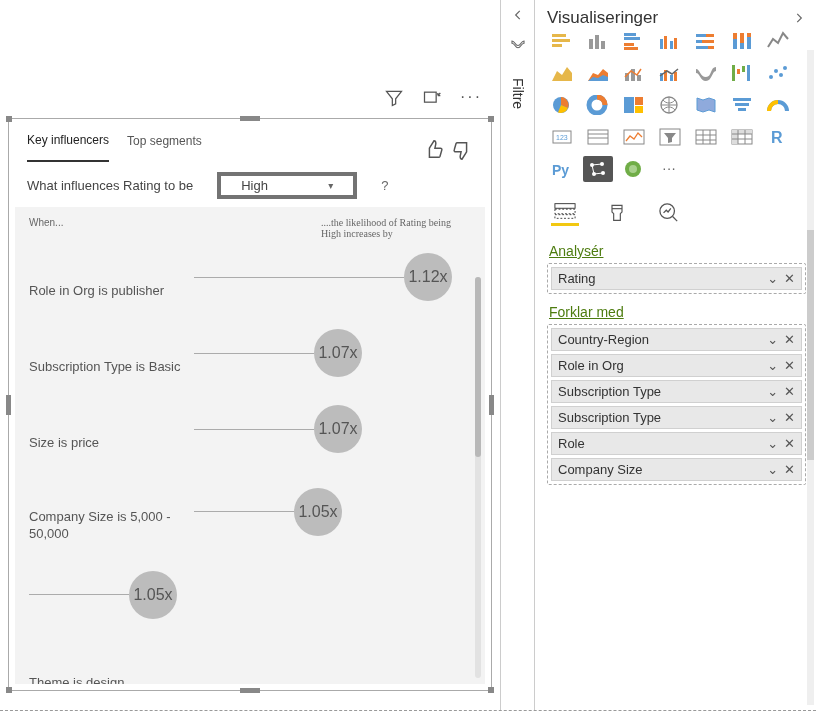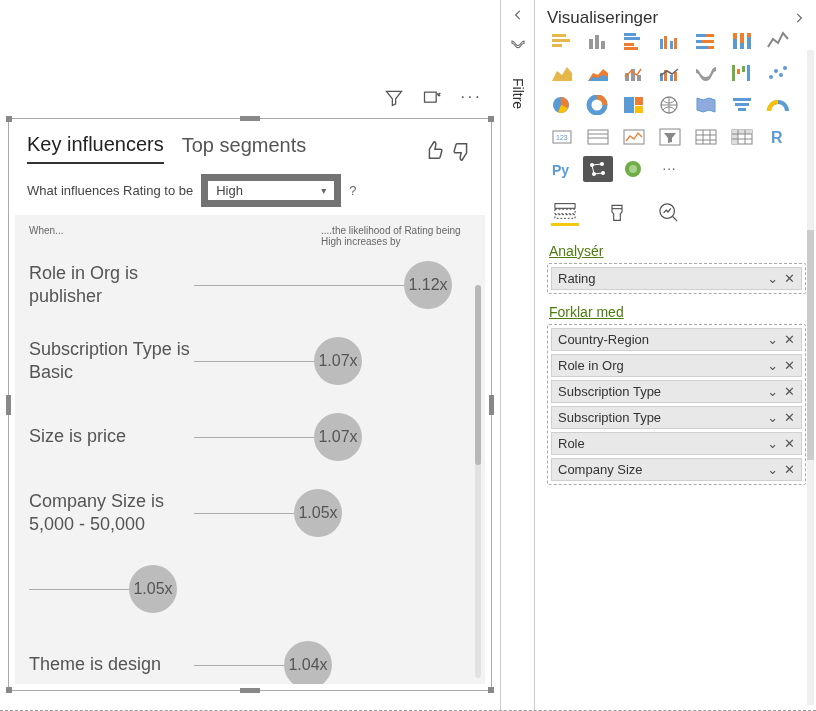--- a/index.html
+++ b/index.html
@@ -21,35 +21,35 @@
   .handle { position:absolute; background:#888; }
   .h-top { top:-3px; left:50%; width:20px; height:5px; transform:translateX(-50%);}
   .h-bot { bottom:-3px; left:50%; width:20px; height:5px; transform:translateX(-50%);}
   .h-left { left:-3px; top:50%; height:20px; width:5px; transform:translateY(-50%);}
   .h-right { right:-3px; top:50%; height:20px; width:5px; transform:translateY(-50%);}
   .corner { position:absolute; width:6px; height:6px; background:#888;}
   .c-tl{top:-3px;left:-3px;} .c-tr{top:-3px;right:-3px;} .c-bl{bottom:-3px;left:-3px;} .c-br{bottom:-3px;right:-3px;}
 
   .visual-inner { position:absolute; inset:6px; display:flex; flex-direction:column; }
   .vtabs { display:flex; align-items:center; padding:8px 12px 0 12px; gap:18px;}
-  .vtab { font-size:20px; color:#555; padding-bottom:6px; cursor:pointer; }
+  .vtab { font-size:12px; color:#555; padding-bottom:13px; cursor:pointer; }
   .vtab.active { color:#222; border-bottom:2px solid #333; }
   .feedback { margin-left:auto; display:flex; gap:6px; color:#555;}
   .feedback .fb { width:22px; height:18px; }
 
-  .question { display:flex; align-items:center; gap:8px; padding:10px 12px 8px; font-size:13px; color:#444;}
-  .dropdown { border:7px solid #737373; padding:2px 8px; min-width:140px; font-size:13px; display:flex; justify-content:space-between; align-items:center; background:#fff; cursor:pointer;}
+  .question { display:flex; align-items:center; gap:24px; padding:10px 12px 8px; font-size:13px; color:#444;}
+  .dropdown { border:4px solid #737373; padding:2px 20px; min-width:140px; font-size:13px; display:flex; justify-content:space-between; align-items:center; background:#fff; cursor:pointer;}
   .qmark{color:#666;font-size:13px;}
 
   .ki-body { flex:1; background:#f3f3f3; padding:10px 14px; position:relative; overflow:hidden;}
   .ki-head { display:flex; justify-content:space-between; font-size:10px; color:#666; margin-bottom:14px;}
-  .ki-head .r { width:150px; text-align:left;}
+  .ki-head .r { width:150px; text-align:left;font-family:Liberation Serif, serif;}
 
   .ki-row { display:flex; align-items:center; margin-bottom:28px; }
-  .ki-label { flex:0 0 165px; font-size:18px; color:#555; line-height:1.3;}
+  .ki-label { flex:0 0 165px; font-size:13px; color:#555; line-height:1.3;margin-top:28px;}
   .ki-bar { height:1px; background:#ababab; position:relative;}
   .ki-bubble { width:48px; height:48px; border-radius:50%; background:#bcbcbc; display:flex; align-items:center; justify-content:center; font-size:16px; color:#555; flex-shrink:0;}
   .ki-line-wrap { display:flex; align-items:center; flex:1;}
 
   .scrollbar { position:absolute; right:4px; top:70px; bottom:6px; width:6px; background:#e2e2e2; border-radius:3px;}
   .scrollthumb { position:absolute; top:0; width:100%; height:180px; background:#b8b8b8; border-radius:3px;}
 
   
   .collapse-bar { width:34px; border-right:1px solid #ccc; display:flex; flex-direction:column; align-items:center; padding-top:8px; gap:16px; background:#fff;}
   .collapse-bar .chev { color:#666; font-size:14px;}
@@ -173,24 +173,20 @@
                 </div>
               </div>
               <div class="ki-row">
                 <div class="ki-line-wrap">
                   <div class="ki-bar" style="width: 100px;"></div>
                   <div class="ki-bubble">1.05x</div>
                 </div>
               </div>
               <div class="ki-row">
                 <div class="ki-label">Theme is design</div>
-                <div class="ki-line-wrap">
-                  <div class="ki-bar" style="width: 90px;"></div>
-                  <div class="ki-bubble">1.04x</div>
-                </div>
               </div>
             </div>
           <div class="scrollbar">
             <div class="scrollthumb"></div>
           </div>
         </div>
       </div>
     </div>
   </div>
 

